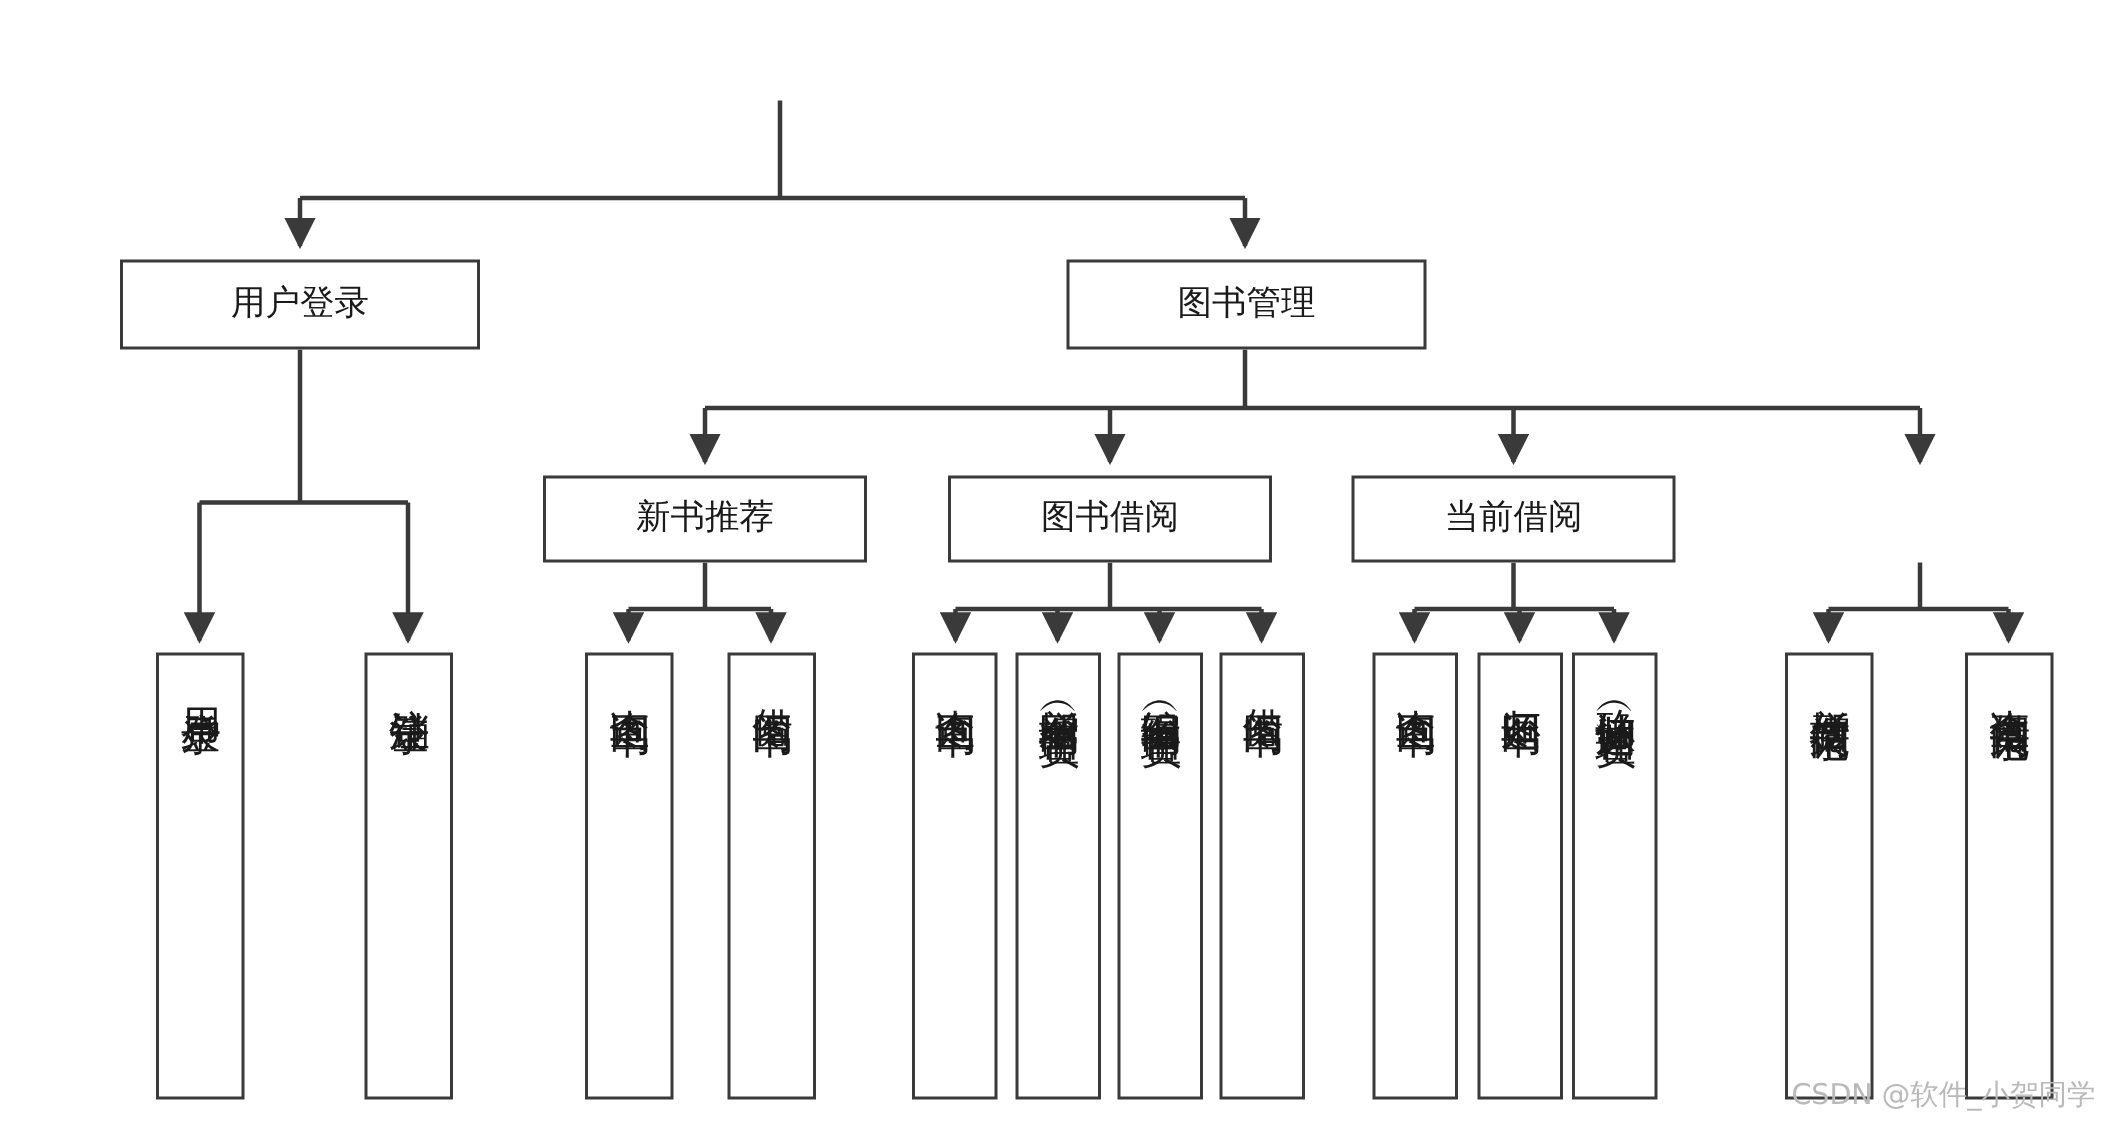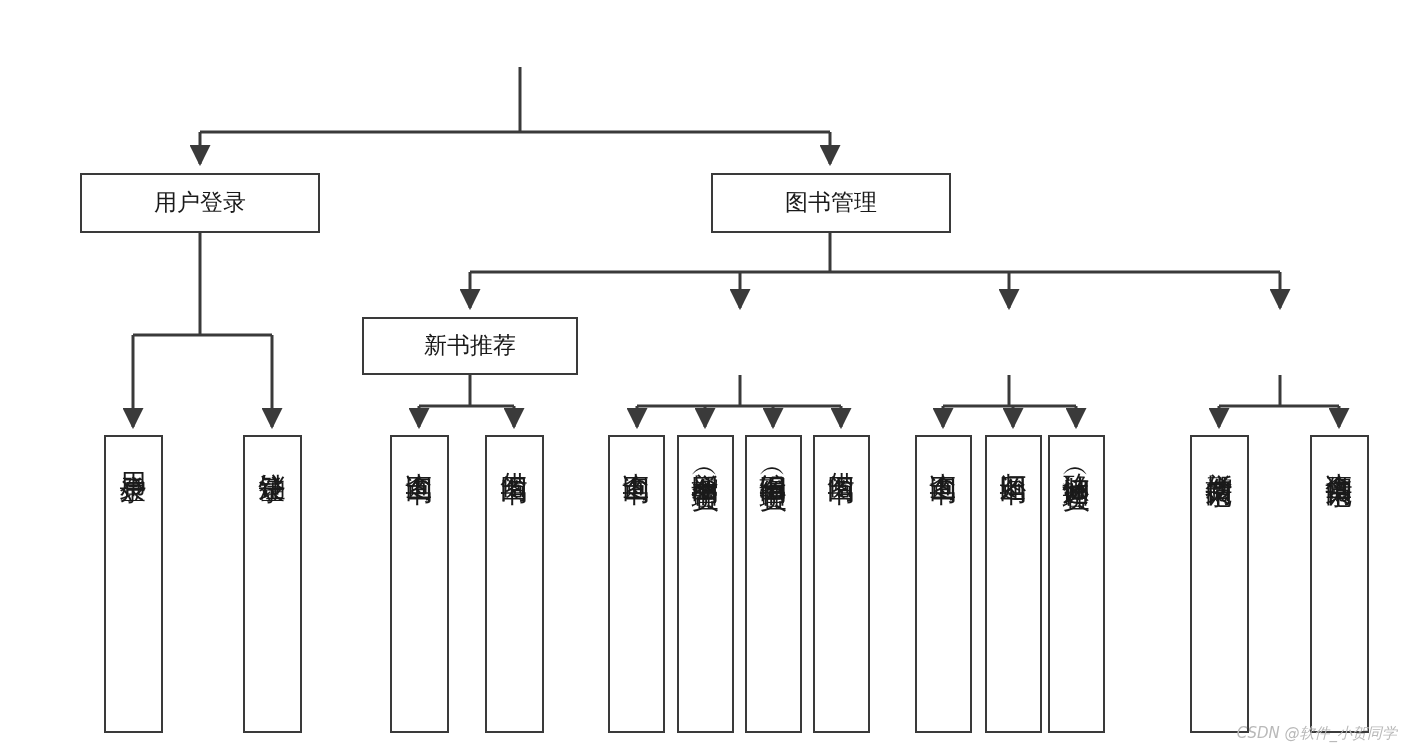--- a/index.html
+++ b/index.html
@@ -60,26 +60,25 @@
   }
   .node.leaf {
     align-items: flex-start;
     justify-content: center;
     padding-top: 14px;
   }
   .watermark {
     position: absolute;
     right: 8px;
     bottom: 4px;
-    font-size: 15px;
+    font-size: 19px;
     color: #b9b9b9;
     white-space: nowrap;
     z-index: 5;
     font-family: "DejaVu Sans", "Liberation Sans", sans-serif;
-    font-style: italic;
   }
 </style>
 </head>
 <body>
 
 <div id="canvas">
 
   <svg id="edges" viewBox="0 0 1405 747" width="1405" height="747" aria-hidden="true">
     <defs>
       <marker id="arrow" viewBox="0 0 10 10" refX="9" refY="5" markerWidth="7" markerHeight="7" orient="auto-start-reverse">
@@ -134,20 +133,26 @@
   <div class="node h1" style="left:80px; top:173px; width:240px; height:60px;">
     <span class="lbl">用户登录</span>
   </div>
   <div class="node h2" style="left:362px; top:317px; width:216px; height:58px;">
     <span class="lbl">新书推荐</span>
   </div>
 
   <div class="node h1" style="left:711px; top:173px; width:240px; height:60px;">
     <span class="lbl">图书管理</span>
   </div>
+  <div class="node h2" style="left:632px; top:317px; width:216px; height:58px;">
+    <span class="lbl">图书借阅</span>
+  </div>
+  <div class="node h2" style="left:901px; top:317px; width:216px; height:58px;">
+    <span class="lbl">当前借阅</span>
+  </div>
 
   <div class="node leaf" style="left:104px; top:435px; width:59px; height:298px;">
     <span class="lbl">用户登录</span>
   </div>
   <div class="node leaf" style="left:243px; top:435px; width:59px; height:298px;">
     <span class="lbl">注销登录</span>
   </div>
   <div class="node leaf" style="left:390px; top:435px; width:59px; height:298px;">
     <span class="lbl">查询图书</span>
   </div>

